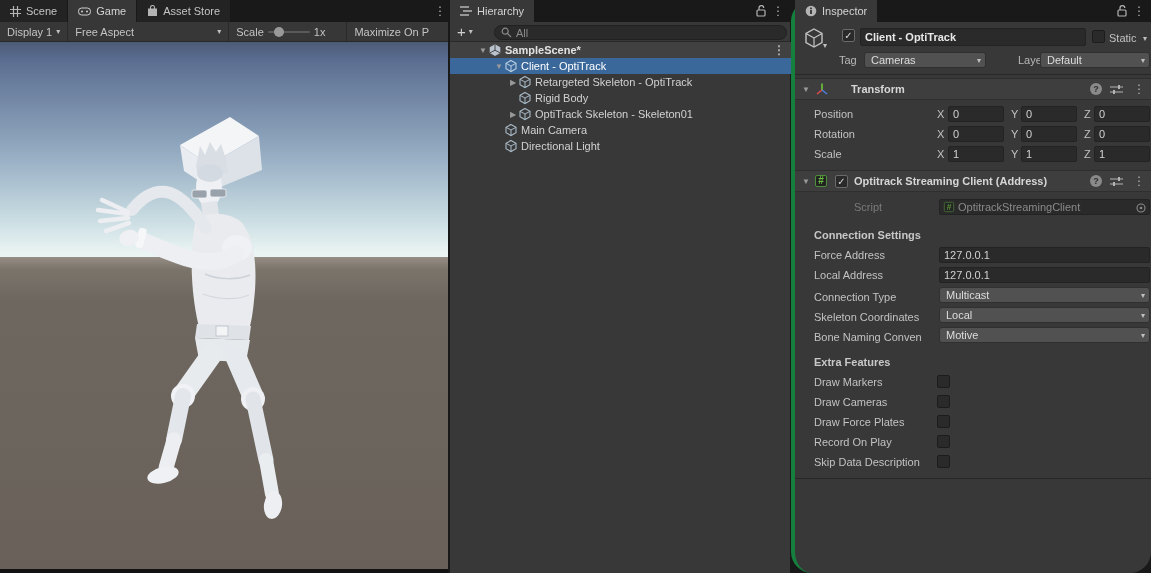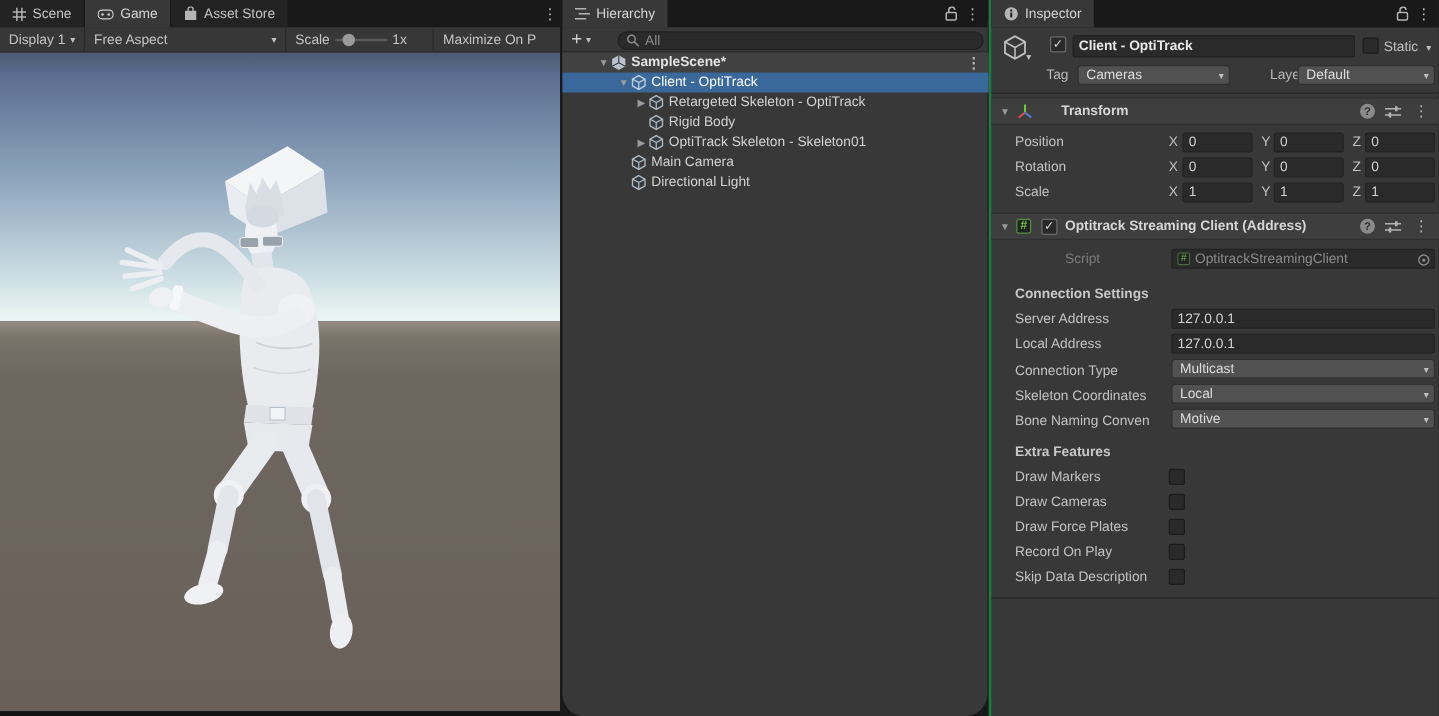--- a/index.html
+++ b/index.html
@@ -187,21 +187,21 @@
       <path d="M236,315 L252,352" stroke="#e6e9ed" stroke-width="21" stroke-linecap="round" fill="none"></path>
       <ellipse cx="253" cy="357" rx="12" ry="12" fill="#eef0f3"></ellipse>
       <path d="M253,357 L266,418" stroke="#e1e5ea" stroke-width="15" stroke-linecap="round" fill="none"></path>
       <path d="M266,418 L272,452" stroke="#eaedf0" stroke-width="14" stroke-linecap="round" fill="none"></path>
       <ellipse cx="273" cy="463" rx="9" ry="14" fill="#edeff2" transform="rotate(8 273 463)"></ellipse>
     </g>
     <rect x="0" y="527" width="448" height="4" fill="#121212"></rect>
   </svg>
 </div>
 
-<div class="panel" style="left:449px; width:341px; border-left:1px solid #191919;border-radius:18px;">
+<div class="panel" style="left:449px; width:341px; border-left:1px solid #191919;">
   <div class="tabbar">
     <div class="tab active">
       <svg width="12" height="10" viewBox="0 0 12 10">
           <path d="M0 1h9M3 5h9M0 9h9" stroke="#b4b4b4" stroke-width="1.3" fill="none"></path>
         </svg>
       <span>Hierarchy</span>
     </div>
     <div class="spacer"></div>
     <div class="lock">
       <svg width="10" height="12" viewBox="0 0 10 12">
@@ -277,21 +277,21 @@
   <div class="tree-row" style="top:138px;">
     <span class="fold" style="margin-left:44px;"></span>
     <svg class="cicon" viewBox="0 0 14 14">
         <path d="M7 1.5 12 4.3V9.7L7 12.5 2 9.7V4.3Z" fill="none" stroke="#a9bac7" stroke-width="1.1"></path>
         <path d="M7 7 12 4.3M7 7 2 4.3M7 7V12.5" stroke="#a9bac7" stroke-width="1" fill="none"></path>
       </svg>
     <span>Directional Light</span>
   </div>
 </div>
 
-<div class="panel" style="left:791px; width:360px; border-left:2px solid #15803d;">
+<div class="panel" style="left:791px; width:360px; border-left:4px solid #15803d;border-radius:21px;">
   <div class="tabbar">
     <div class="tab active">
       <svg width="12" height="12" viewBox="0 0 12 12">
           <circle cx="6" cy="6" r="5.3" fill="#b4b4b4"></circle>
           <rect x="5.2" y="5" width="1.6" height="4" fill="#232323"></rect>
           <rect x="5.2" y="2.6" width="1.6" height="1.6" fill="#232323"></rect>
         </svg>
       <span>Inspector</span>
     </div>
     <div class="spacer"></div>
@@ -391,21 +391,21 @@
     <span class="scripticon" style="position:absolute; left:3px; top:1px; transform:scale(0.85); opacity:0.7;">#</span>
     <span>OptitrackStreamingClient</span>
     <svg class="picker" viewBox="0 0 10 10">
         <circle cx="5" cy="5" r="4" fill="none" stroke="#8a8a8a" stroke-width="1.1"></circle>
         <circle cx="5" cy="5" r="1.3" fill="#8a8a8a"></circle>
       </svg>
   </div>
 
   <span class="bold-sub" style="top:229px;">Connection Settings</span>
 
-  <span class="ins-label" style="top:247px;">Server Address</span>
+  <span class="ins-label" style="top:247px;">Force Address</span>
   <div class="tfield" style="left:144px; top:247px; width:211px;">127.0.0.1</div>
 
   <span class="ins-label" style="top:267px;">Local Address</span>
   <div class="tfield" style="left:144px; top:267px; width:211px;">127.0.0.1</div>
 
   <span class="ins-label" style="top:289px;">Connection Type</span>
   <div class="ddown" style="left:144px; top:287px; width:211px;">
     <span>Multicast</span>
     <span class="dar">▾</span>
   </div>

